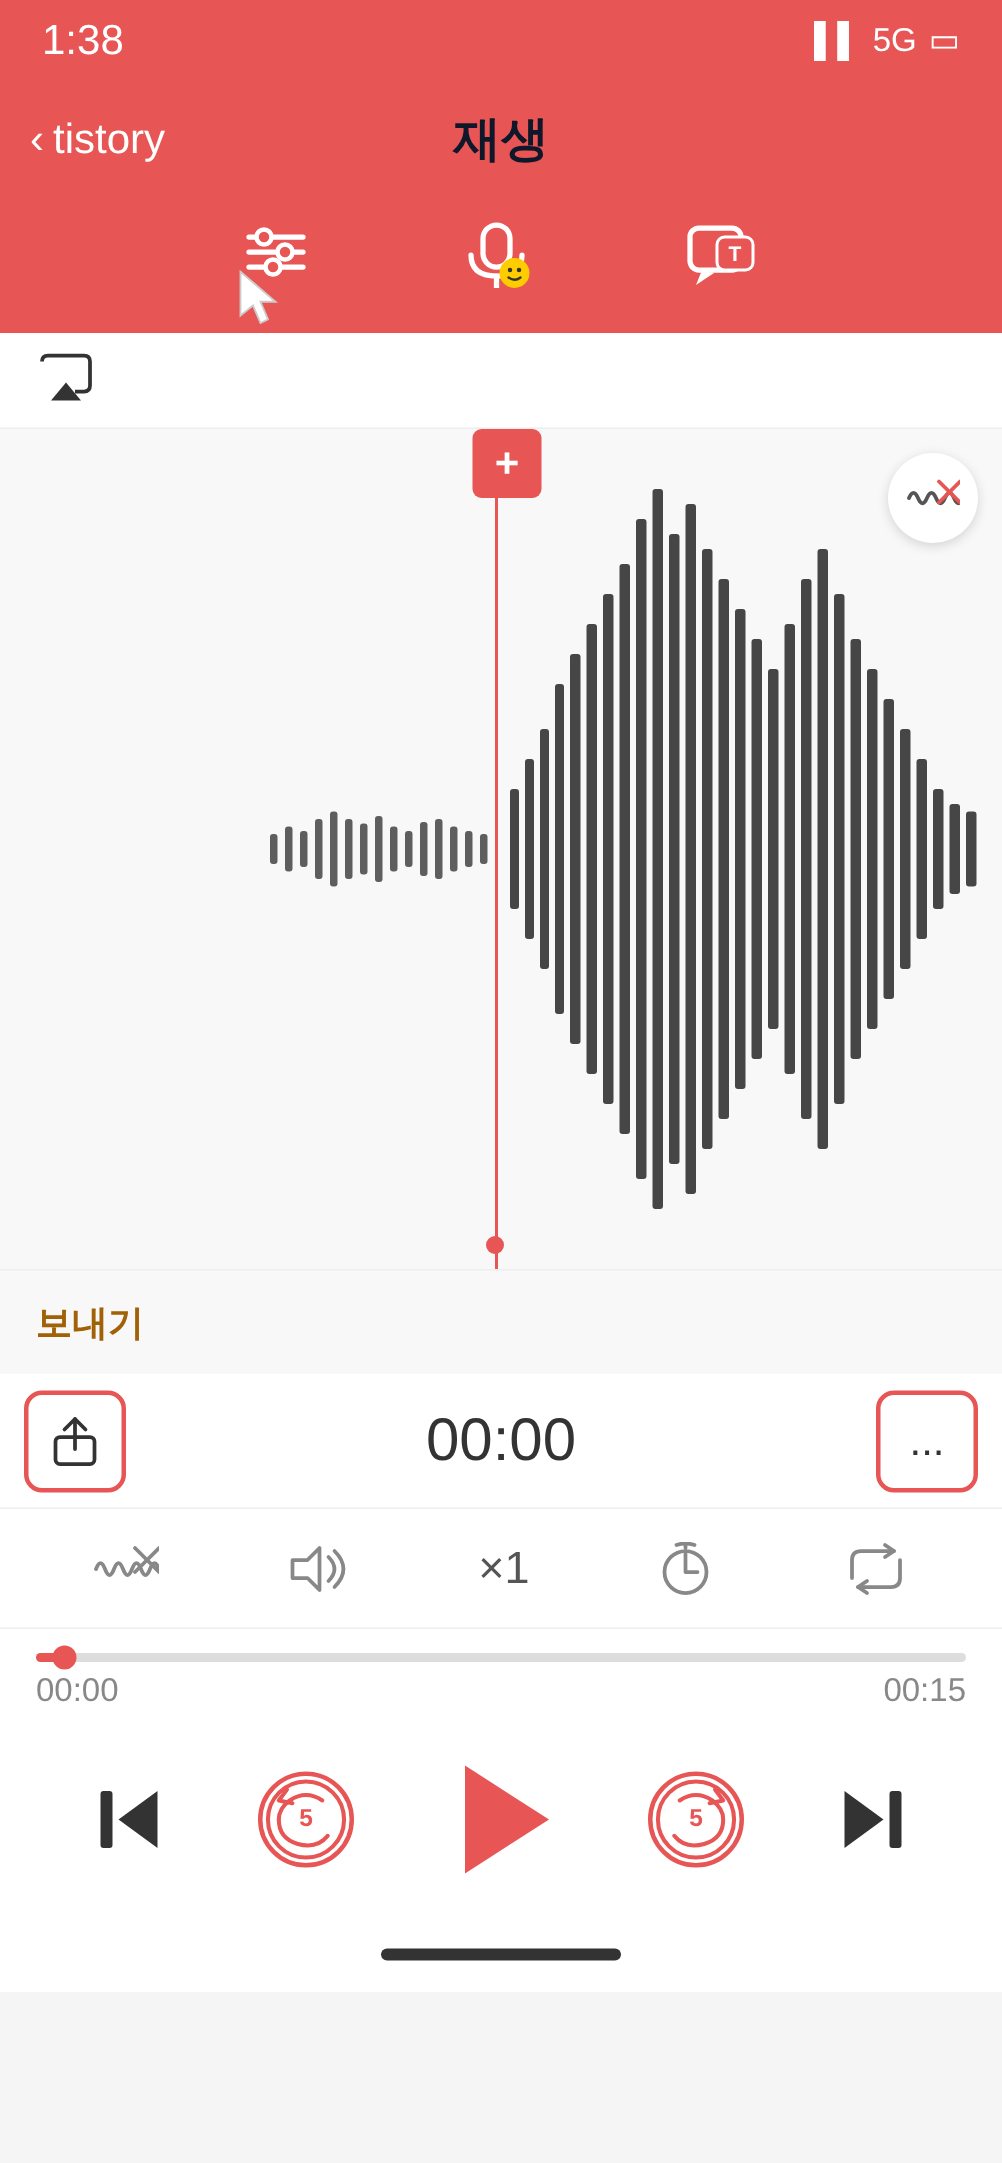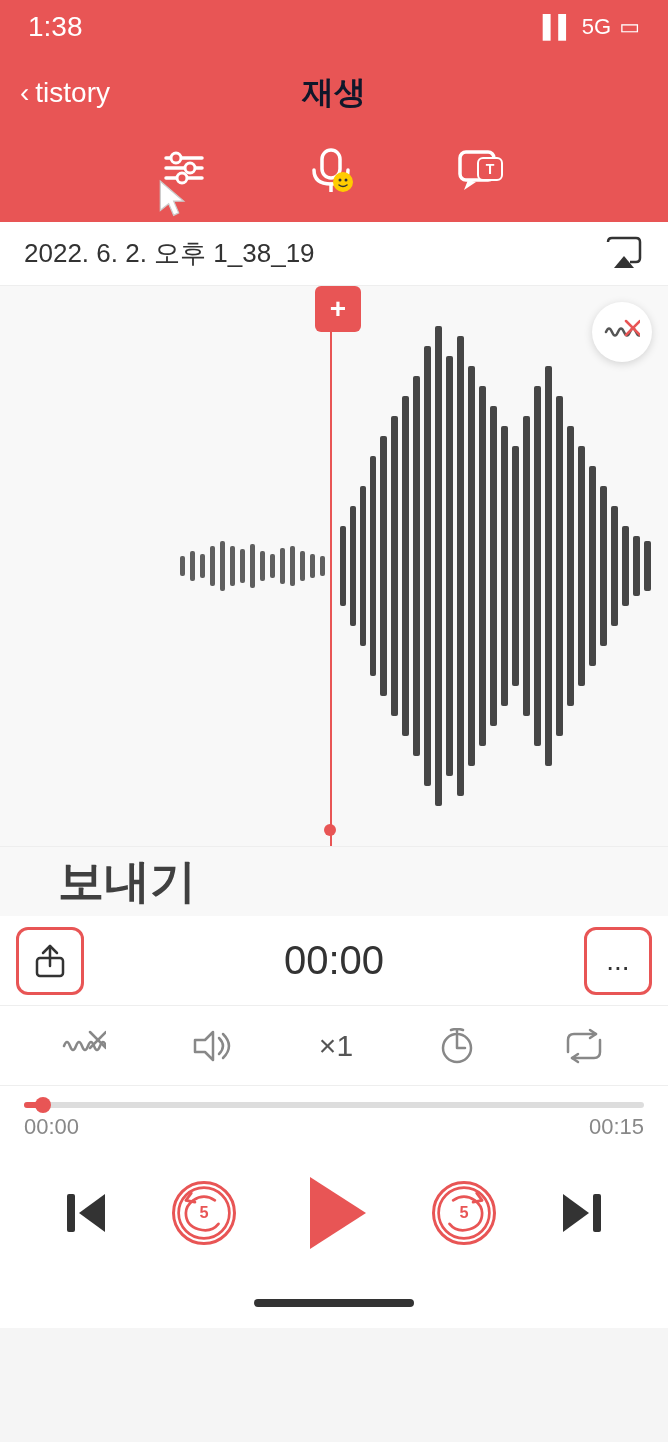--- a/index.html
+++ b/index.html
@@ -180,25 +180,24 @@
     .action-labels {
       background: #f8f8f8;
       height: 70px;
       display: flex;
       align-items: center;
       justify-content: space-between;
       padding: 0 24px;
       border-top: 1px solid #eee;
     }
     .action-label {
-      font-size: 46px;
+      font-size: 24px;
       font-weight: 700;
-      color: #404040;
-      cursor: pointer;
-      margin-left: 34px;
+      color: #a16207;
+      cursor: pointer;
     }
 
     
     .playback-bar {
       background: white;
       height: 90px;
       display: flex;
       align-items: center;
       justify-content: space-between;
       padding: 0 16px;
@@ -406,21 +405,20 @@
     <svg width="50" height="44" viewBox="0 0 50 44">
       <rect x="4" y="4" width="34" height="28" rx="6" fill="none" stroke="white" stroke-width="3.5"></rect>
       <polygon points="12,32 8,42 20,34" fill="white"></polygon>
       <rect x="22" y="10" width="24" height="22" rx="5" fill="#e85555" stroke="white" stroke-width="2"></rect>
       <text x="34" y="26" text-anchor="middle" fill="white" font-size="14" font-weight="bold">T</text>
     </svg>
   </div>
 </div>
 
 <div class="recording-info">
-  <span class="recording-date">2022. 6. 2. 오후 1_38_19</span>
   <div>
     <svg width="40" height="36" viewBox="0 0 40 36">
       <path d="M4 8 Q4 4 8 4 L32 4 Q36 4 36 8 L36 24 Q36 28 32 28 L26 28" fill="none" stroke="#333" stroke-width="2.5"></path>
       <polygon points="20,22 10,34 30,34" fill="#333"></polygon>
     </svg>
   </div>
 </div>
 
 <div class="waveform-container">
 

